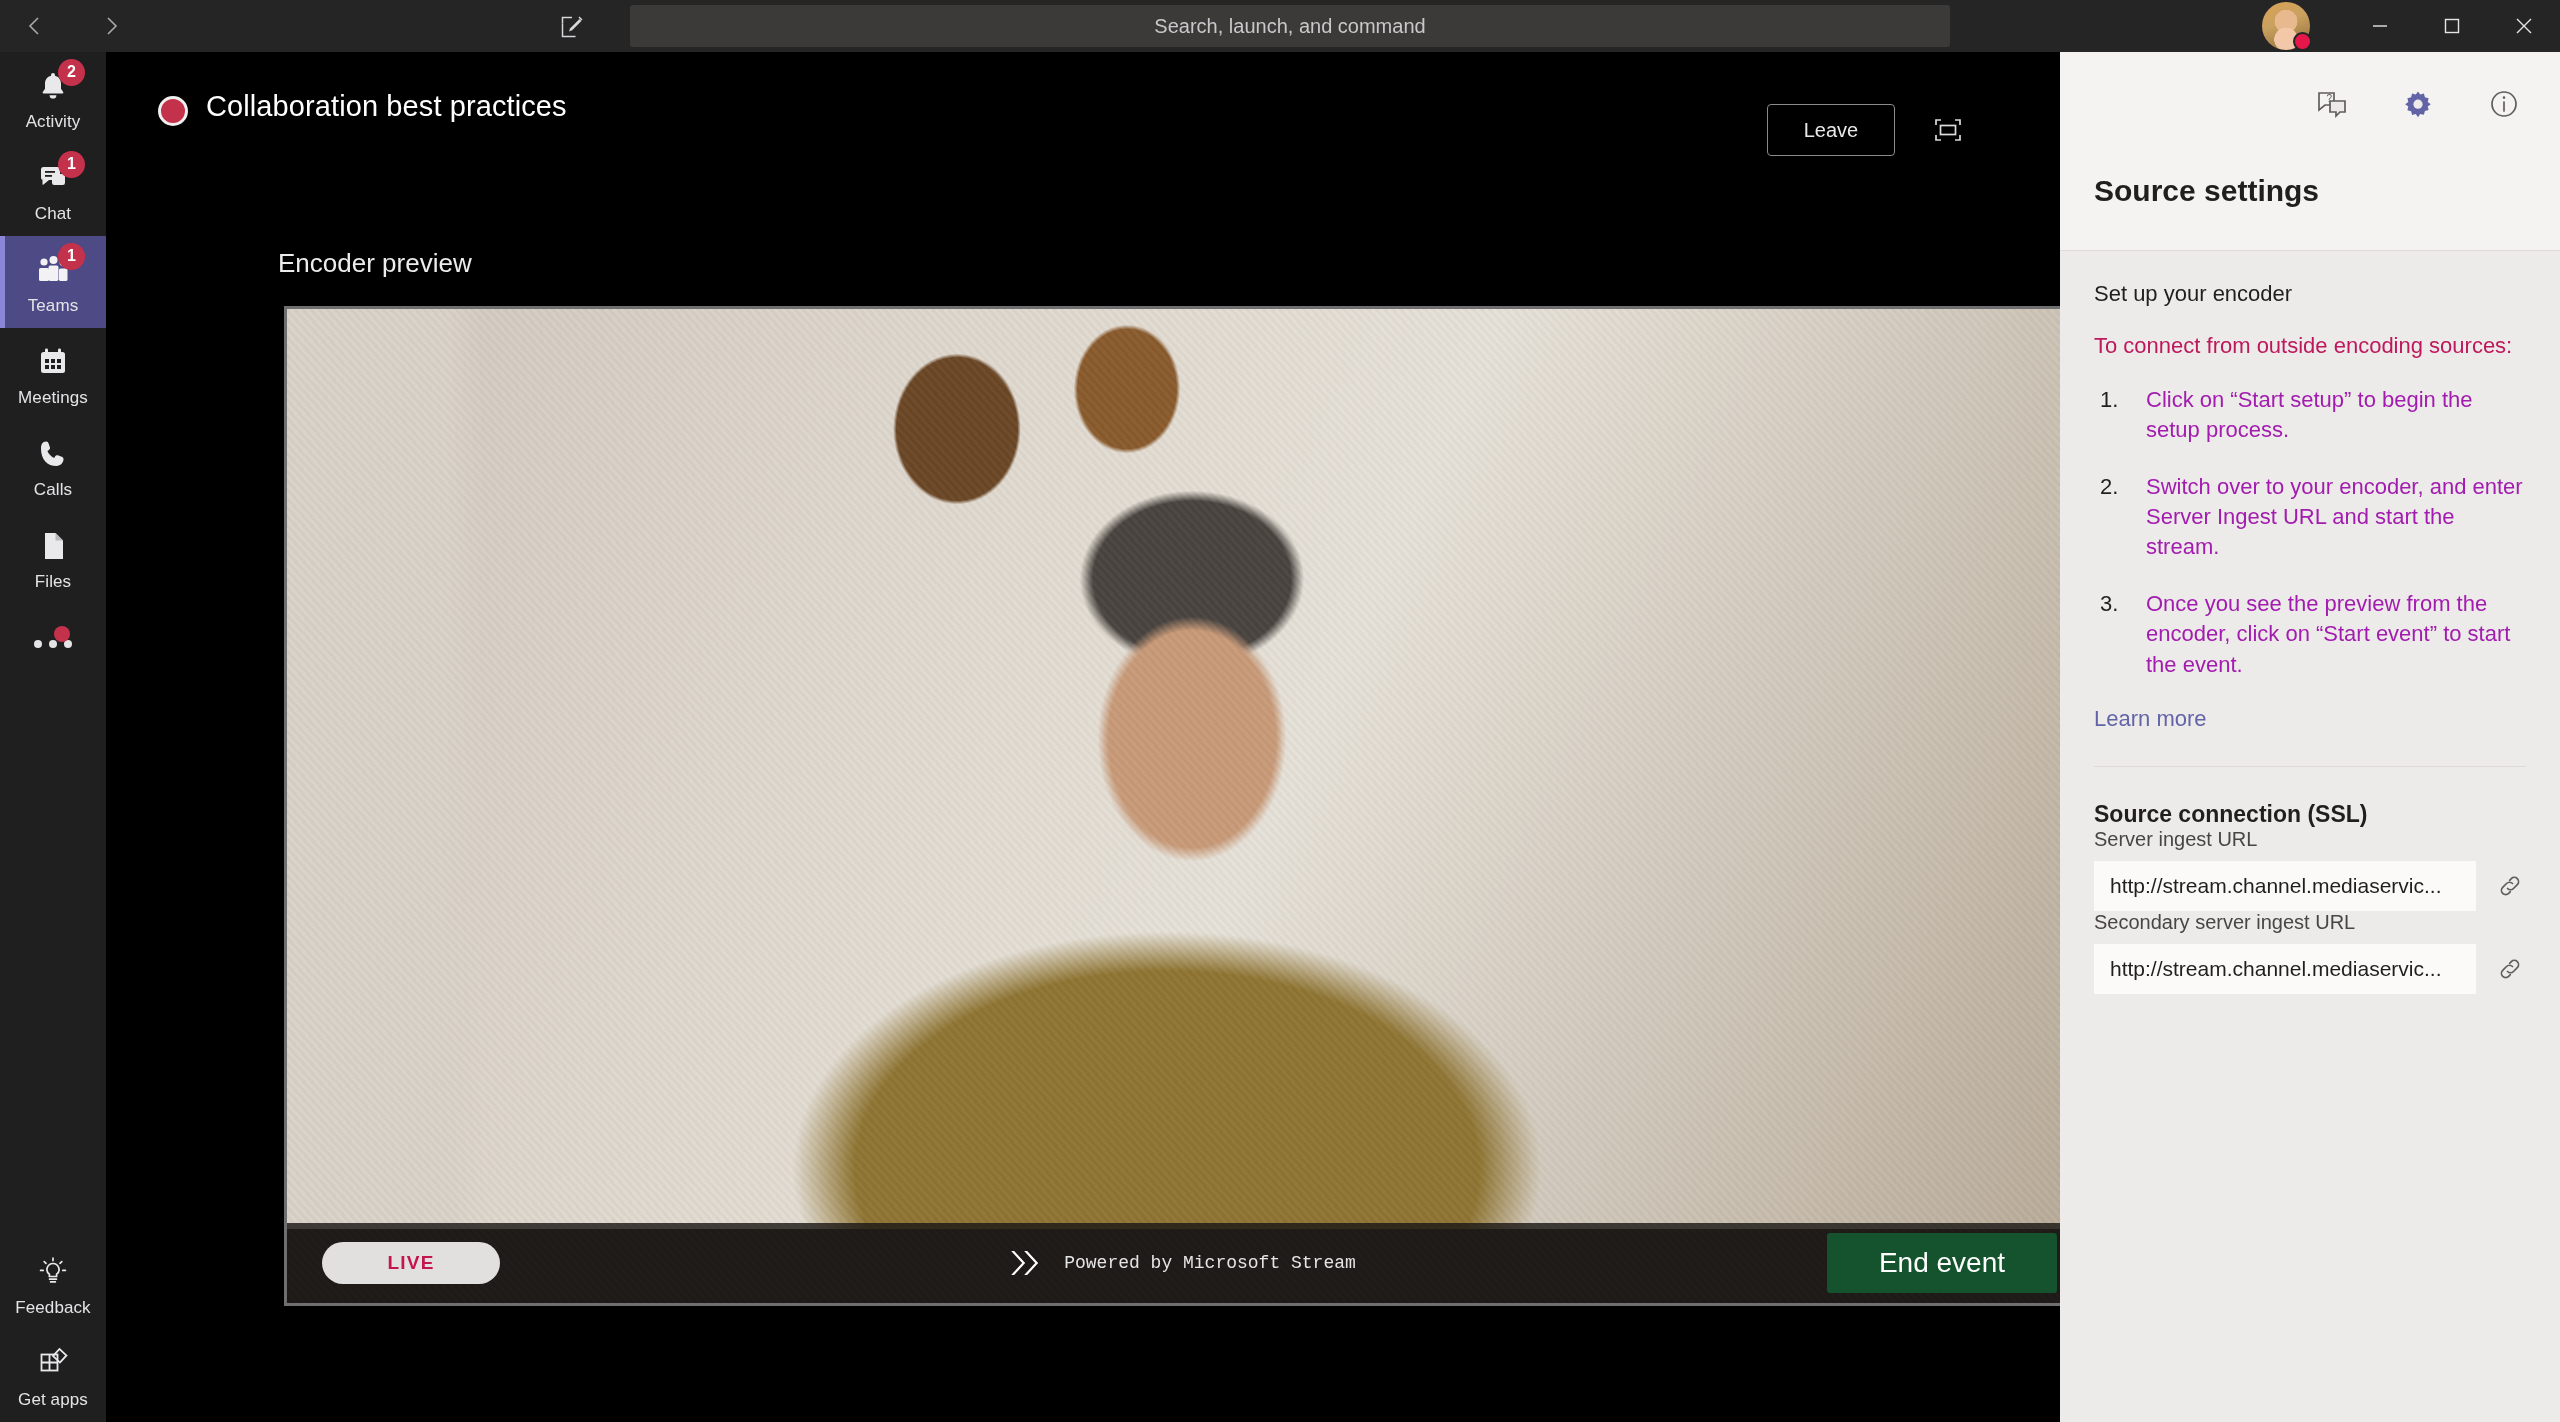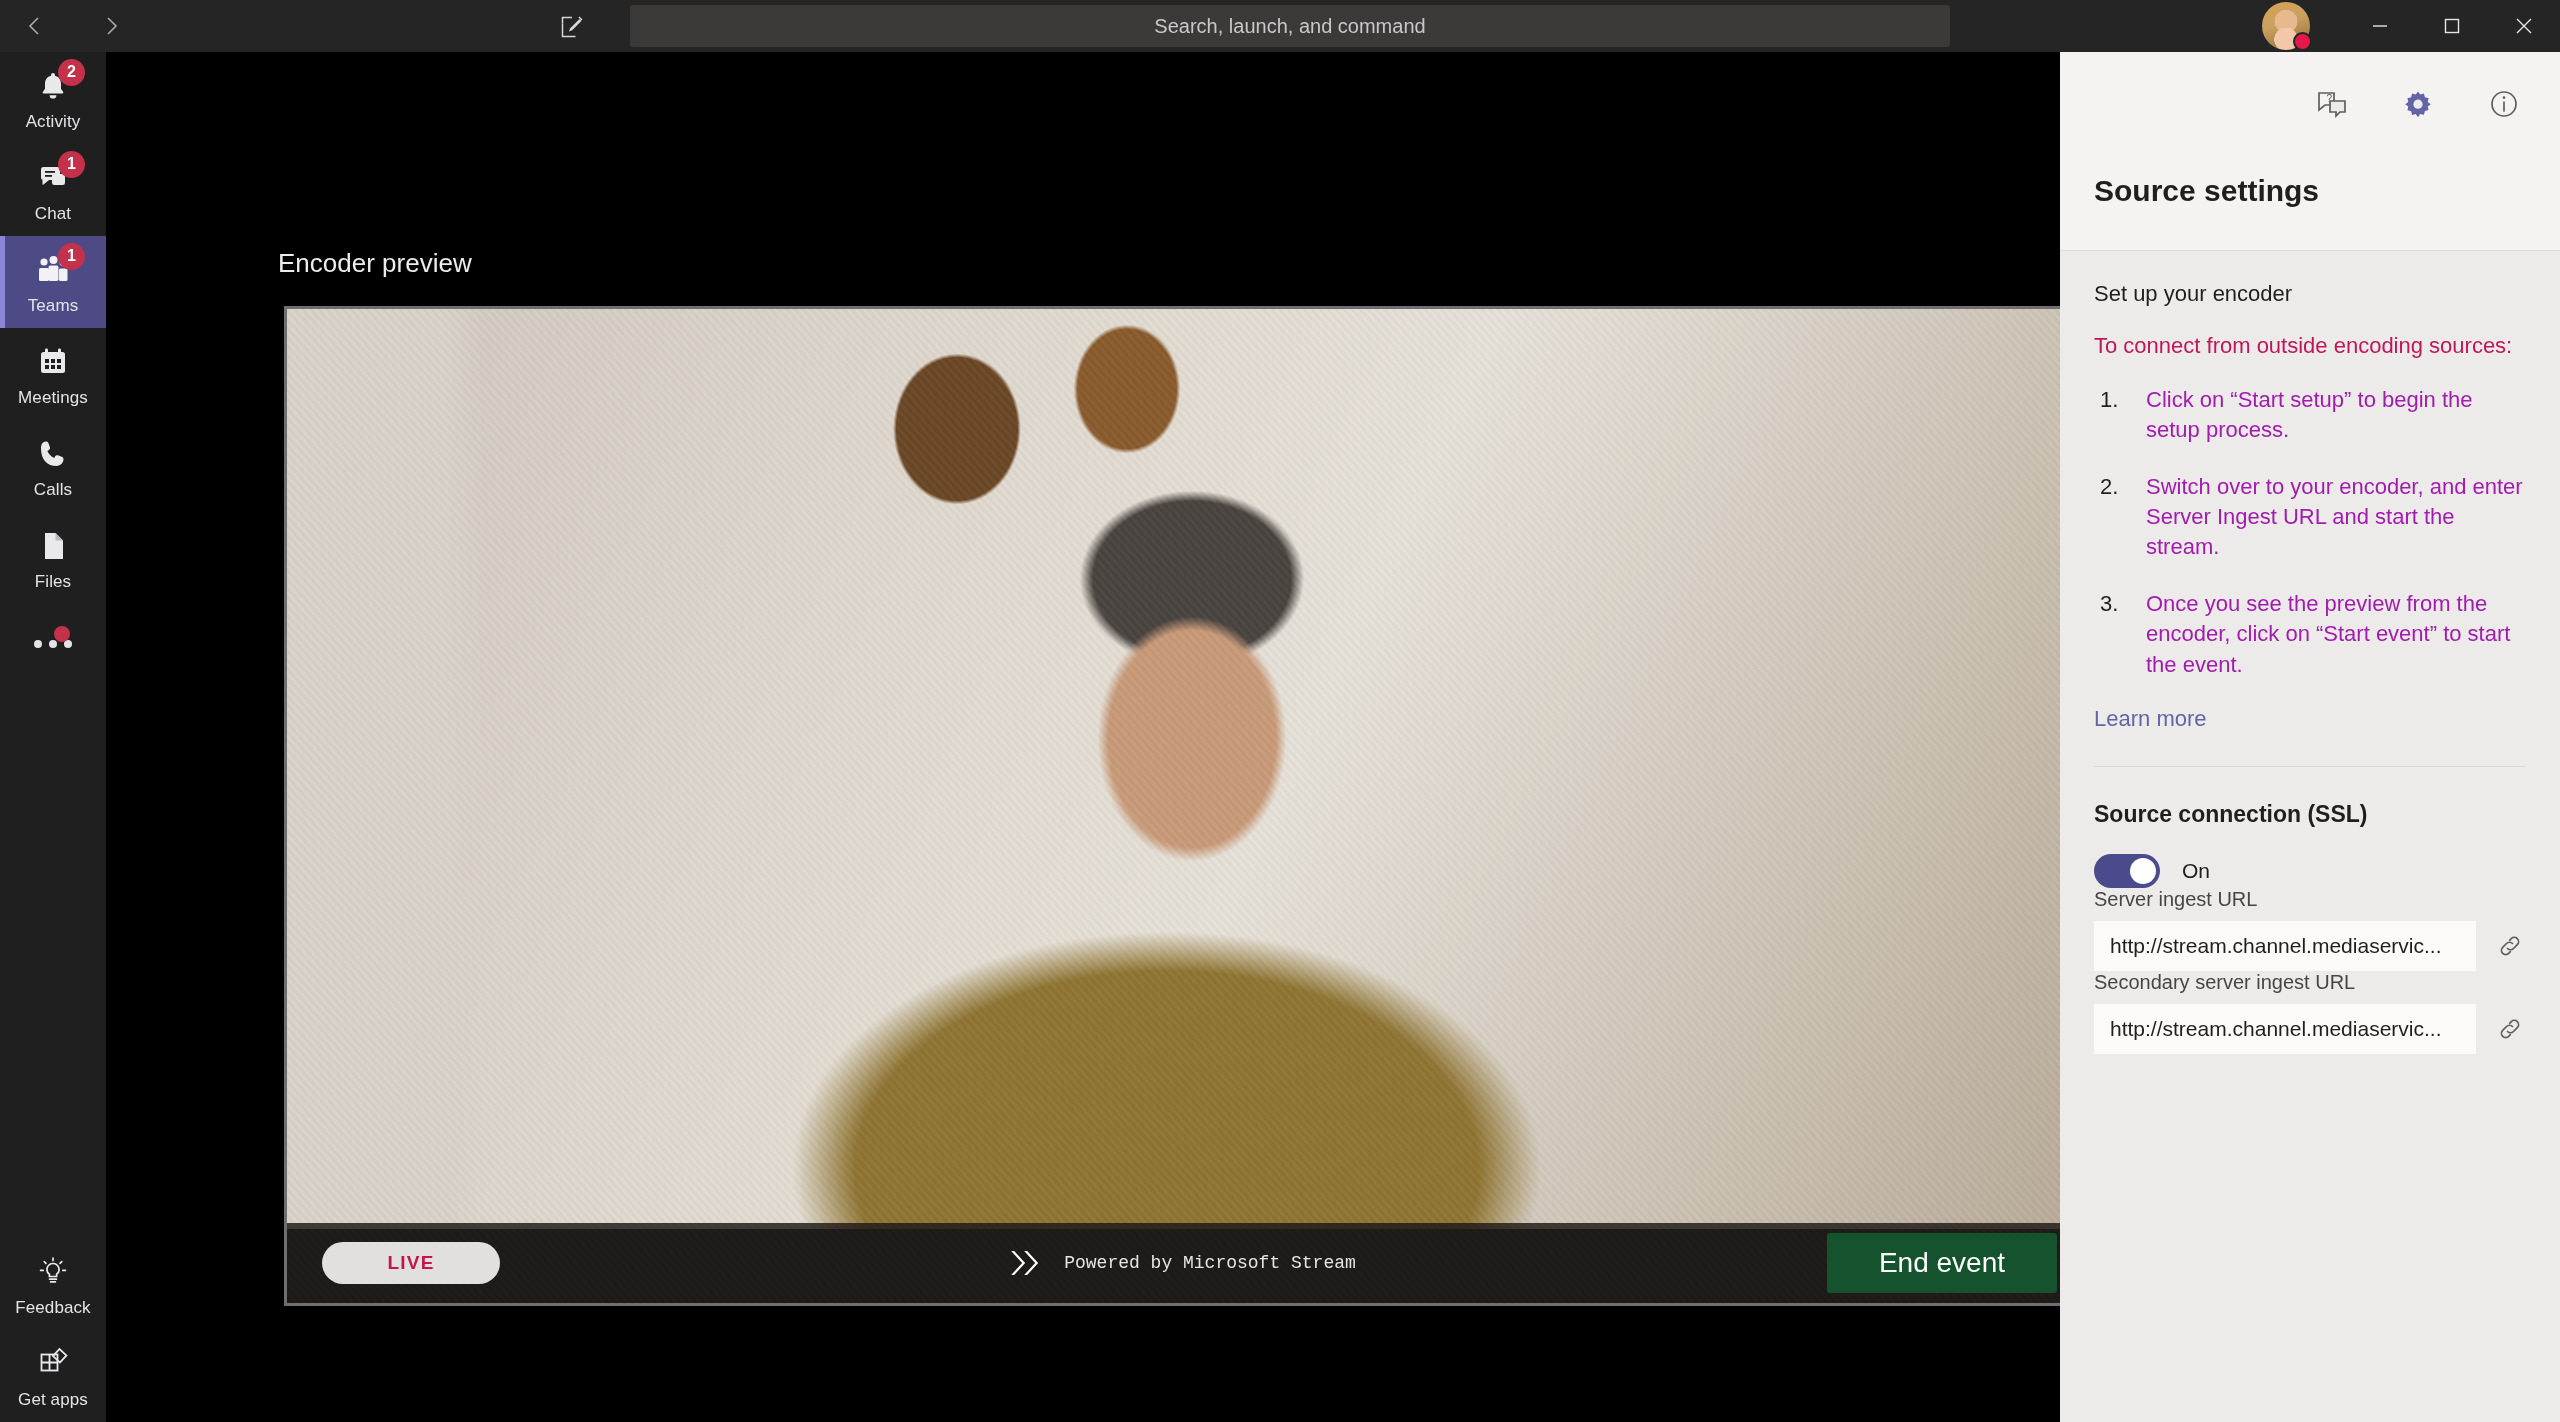--- a/index.html
+++ b/index.html
@@ -399,20 +399,31 @@
           <rect x="19" y="4" width="9.5" height="9.5" transform="rotate(43 23.7 8.7)"></rect>
         </svg>
       </div>
       <div class="rail-label">Get apps</div>
     </div>
   </div>
 </div>
 
 <div id="stage">
 
+  <div id="meeting-header">
+    <div id="rec-dot"></div>
+    <div id="meeting-title">Collaboration best practices</div>
+    <button id="leave-btn">Leave</button>
+    <div id="fullscreen-btn">
+      <svg width="30" height="26" viewBox="0 0 30 26" fill="none" stroke="#dcdcde" stroke-width="1.7">
+        <path d="M3 8V3h5M27 8V3h-5M3 18v5h5M27 18v5h-5"></path>
+        <rect x="7.5" y="8.5" width="15" height="9"></rect>
+      </svg>
+    </div>
+  </div>
 
   <div id="encoder-preview-label">Encoder preview</div>
 
   <div id="video-frame">
     <div id="video-photo"></div>
     <div id="video-grain"></div>
 
     <div id="video-controls">
       <div id="live-badge">LIVE</div>
 
@@ -466,26 +477,20 @@
       <li>Switch over to your encoder, and enter Server Ingest URL and start the stream.</li>
       <li>Once you see the preview from the encoder, click on “Start event” to start the event.</li>
     </ol>
 
     <a id="learn-more" href="#">Learn more</a>
 
     <div id="panel-divider2"></div>
 
     <div id="ssl-head">Source connection (SSL)</div>
 
-    <div id="ssl-row">
-      <div id="ssl-toggle">
-        <div id="ssl-knob"></div>
-      </div>
-      <div id="ssl-state">On</div>
-    </div>
 
     <div class="field-label">Server ingest URL</div>
     <div class="field-row">
       <input class="field-input" readonly="" value="http://stream.channel.mediaservic..." style="">
       <div class="link-icon">
         <svg width="28" height="28" viewBox="0 0 28 28" fill="none" stroke="#605e5c" stroke-width="1.7" stroke-linecap="round">
           <path d="M11.5 16.5a4.2 4.2 0 0 0 6 0l3.8-3.8a4.2 4.2 0 0 0-6-6l-1.6 1.6"></path>
           <path d="M16.5 11.5a4.2 4.2 0 0 0-6 0L6.7 15.3a4.2 4.2 0 0 0 6 6l1.6-1.6"></path>
         </svg>
       </div>

